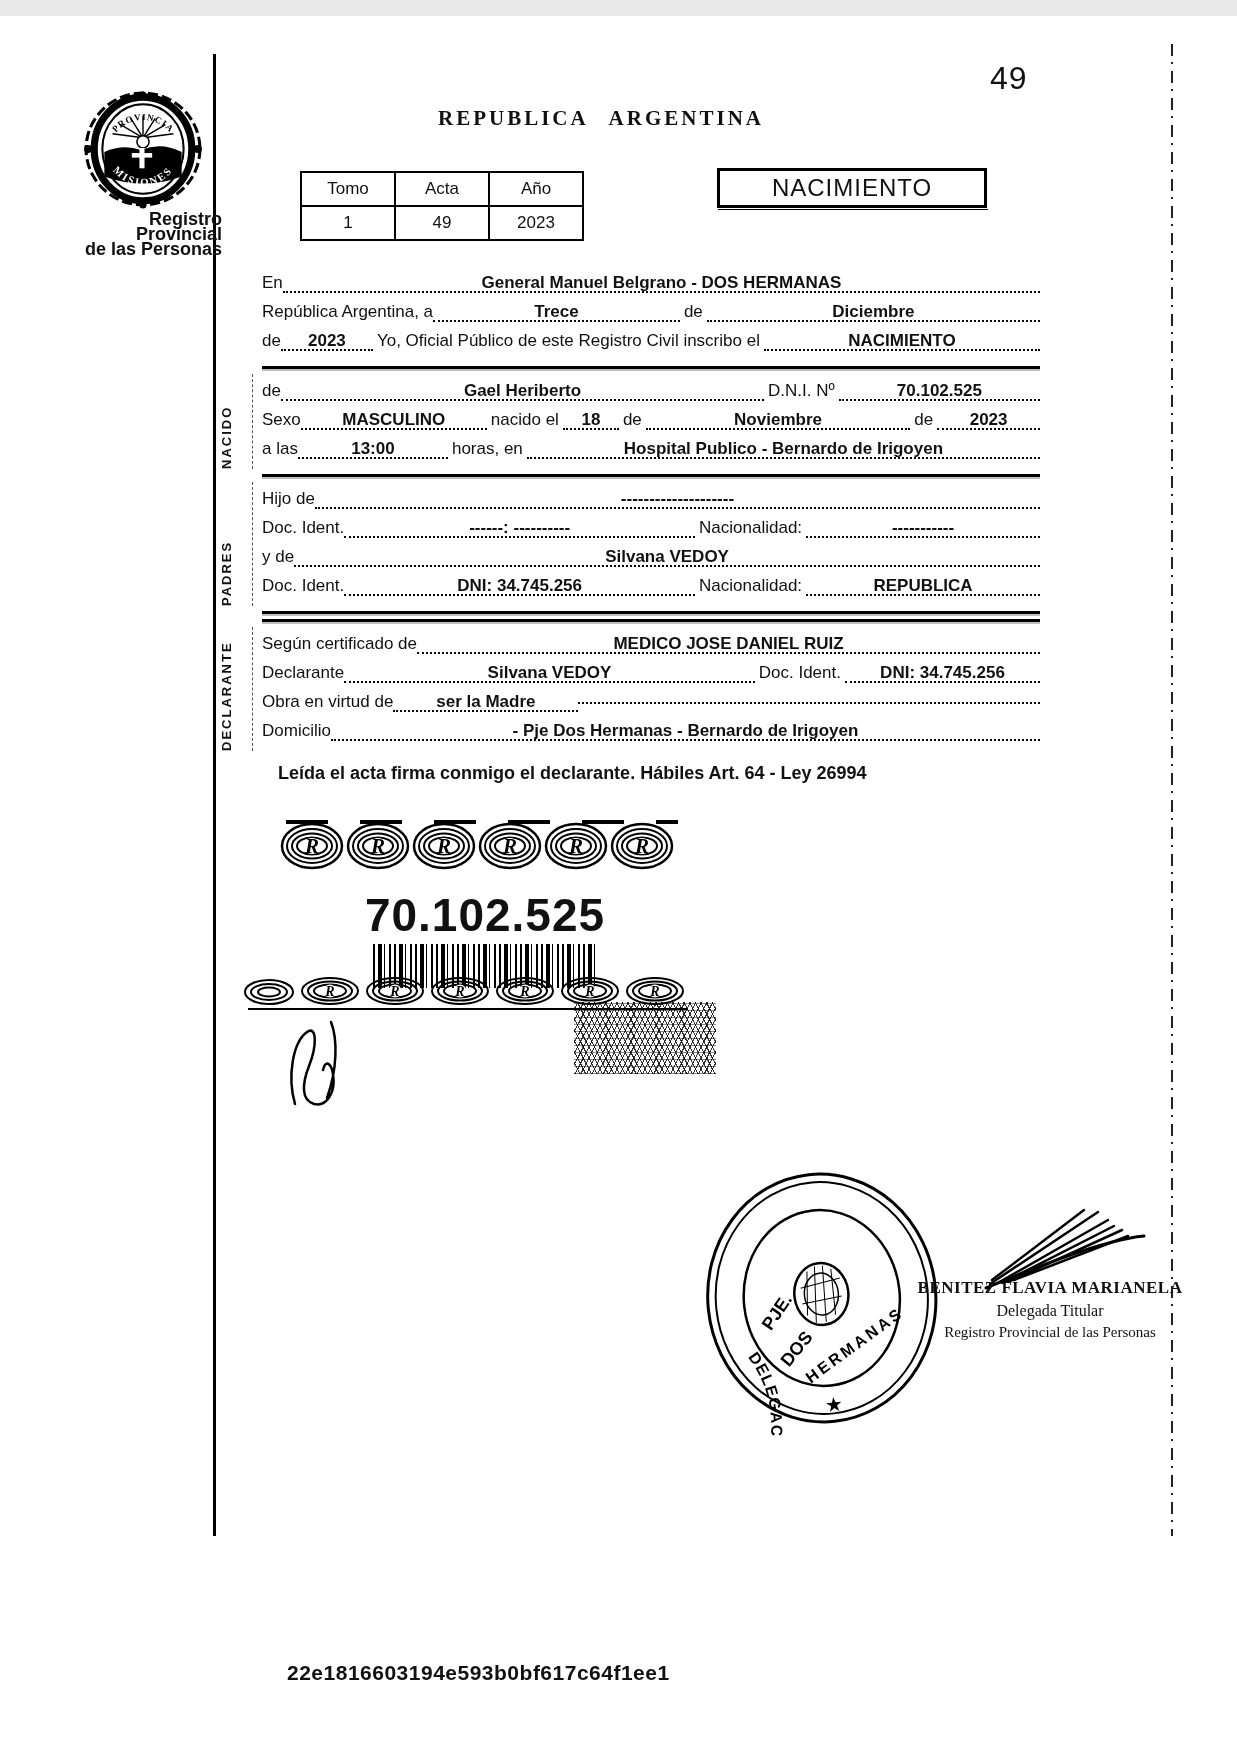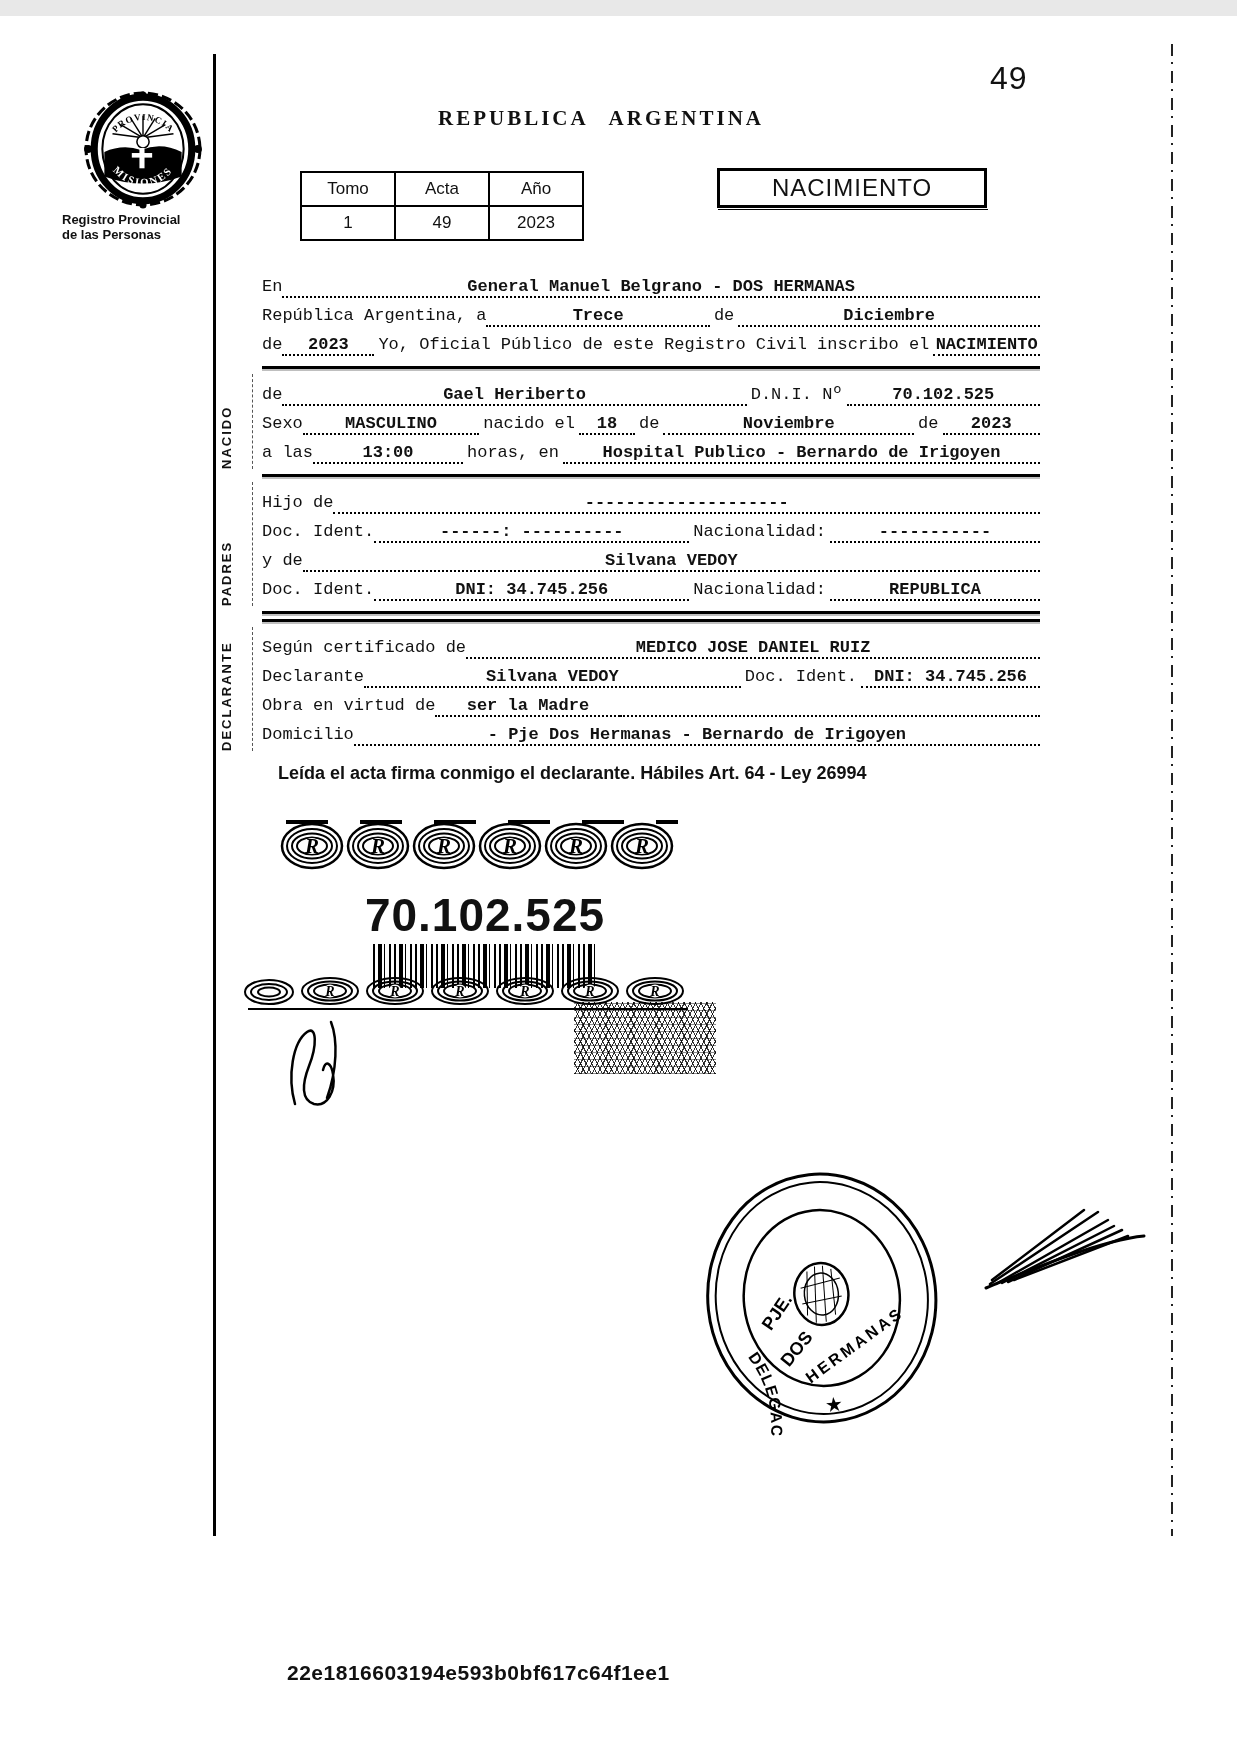--- a/index.html
+++ b/index.html
@@ -8,22 +8,22 @@
     position: relative; width: 1237px; height: 1742px; background: #fff;
     font-family: "Liberation Sans", sans-serif; color: #111; margin: 16px auto;
     overflow: hidden;
   }
   .vline-left { position:absolute; left:213px; top:38px; width:3px; height:1482px; background:#000; }
   .vline-right { position:absolute; left:1171px; top:28px; width:2px; height:1492px;
     background: repeating-linear-gradient(180deg,#222 0 12px, transparent 12px 18px, #222 18px 20px, transparent 20px 27px); }
   .page-num { position:absolute; left:990px; top:44px; font-size:32px; letter-spacing:1px; }
 
   .seal { position:absolute; left:82px; top:75px; width:122px; height:120px; }
-  .seal-caption { position:absolute; left:62px; top:196px; width:160px; text-align:left;
-    font-size:13px; font-weight:bold; line-height:15px; }
+  .seal-caption { position:absolute; left:62px; top:196px; width:160px; text-align:right;
+    font-size:18px; font-weight:bold; line-height:15px; }
 
   .doc-title { position:absolute; left:438px; top:90px; font-family:Liberation Serif, serif;
     font-weight:bold; font-size:21px; letter-spacing:3px; word-spacing:14px; }
 
   table.meta { position:absolute; left:300px; top:155px; border-collapse:collapse; }
   table.meta th, table.meta td { border:2px solid #000; width:94px; height:34px;
     text-align:center; font-size:17px; font-weight:normal; }
   table.meta th { font-size:17px; }
 
   .record-type { position:absolute; left:717px; top:152px; width:270px; height:40px;
@@ -31,21 +31,21 @@
     display:flex; align-items:center; justify-content:center;
     font-size:24px; letter-spacing:1px; }
 
   .form { position:absolute; left:262px; top:250px; width:778px; }
   .sect { position:relative; border-left:1px dashed #555; padding:3px 0 5px 9px; margin-left:-10px; }
   .sect.plain { border-left-color:transparent; }
   .vlabel { position:absolute; left:-34px; top:0; bottom:0; display:flex; align-items:center;
     writing-mode:vertical-rl; transform:rotate(180deg);
     font-size:13px; font-weight:bold; letter-spacing:2px; }
   .rule { height:3px; background:#000; box-shadow:0 2px 0 rgba(0,0,0,.25); margin:5px 0; }
-  .fline { display:flex; align-items:flex-end; height:29px; font-size:17px;font-family:Liberation Mono, monospace; }
+  .fline { display:flex; align-items:center; height:29px; font-size:17px; }
   .f-label, .f-mid { white-space:nowrap; padding-bottom:2px; }
   .f-mid { margin:0 4px; }
   .f-fill { border-bottom:2px dotted #000; display:flex; justify-content:center;
     align-items:flex-end; min-width:28px; overflow:hidden; }
   .f-val { font-weight:bold; white-space:nowrap; padding:0 5px; line-height:1.05; }
   .w92 { flex:0 0 92px; } .w150 { flex:0 0 150px; } .w56 { flex:0 0 56px; } .w185 { flex:0 0 185px; }
   .fx100 { flex:1; } .fx135 { flex:1.35; } .fx240 { flex:2.4; } .fx190 { flex:1.9; }
   .fx270 { flex:2.7; } .fx105 { flex:1.05; } .fx150 { flex:1.5; } .fx200 { flex:2; } .fx95 { flex:.95; }
   .closing { margin:12px 0 0 16px; font-size:18px; font-weight:bold; }
 
@@ -465,16 +465,21 @@
         <path d="M10,88 L118,16"></path>
           <path d="M16,88 L128,24"></path>
           <path d="M22,87 L134,30"></path>
         <path d="M28,86 L142,34"></path>
           <path d="M12,84 L104,14"></path>
           <path d="M34,84 L148,40"></path>
         <path d="M6,92 C40,78 120,44 164,40" stroke-width="3"></path>
       </g>
     </svg>
   </div>
+  <div class="sig-block">
+    <div class="sig-name">BENITEZ FLAVIA MARIANELA</div>
+    <div class="sig-role">Delegada Titular</div>
+    <div class="sig-org">Registro Provincial de las Personas</div>
+  </div>
 
   <div class="hash">22e1816603194e593b0bf617c64f1ee1</div>
 
 </div>
 
 </body></html>

